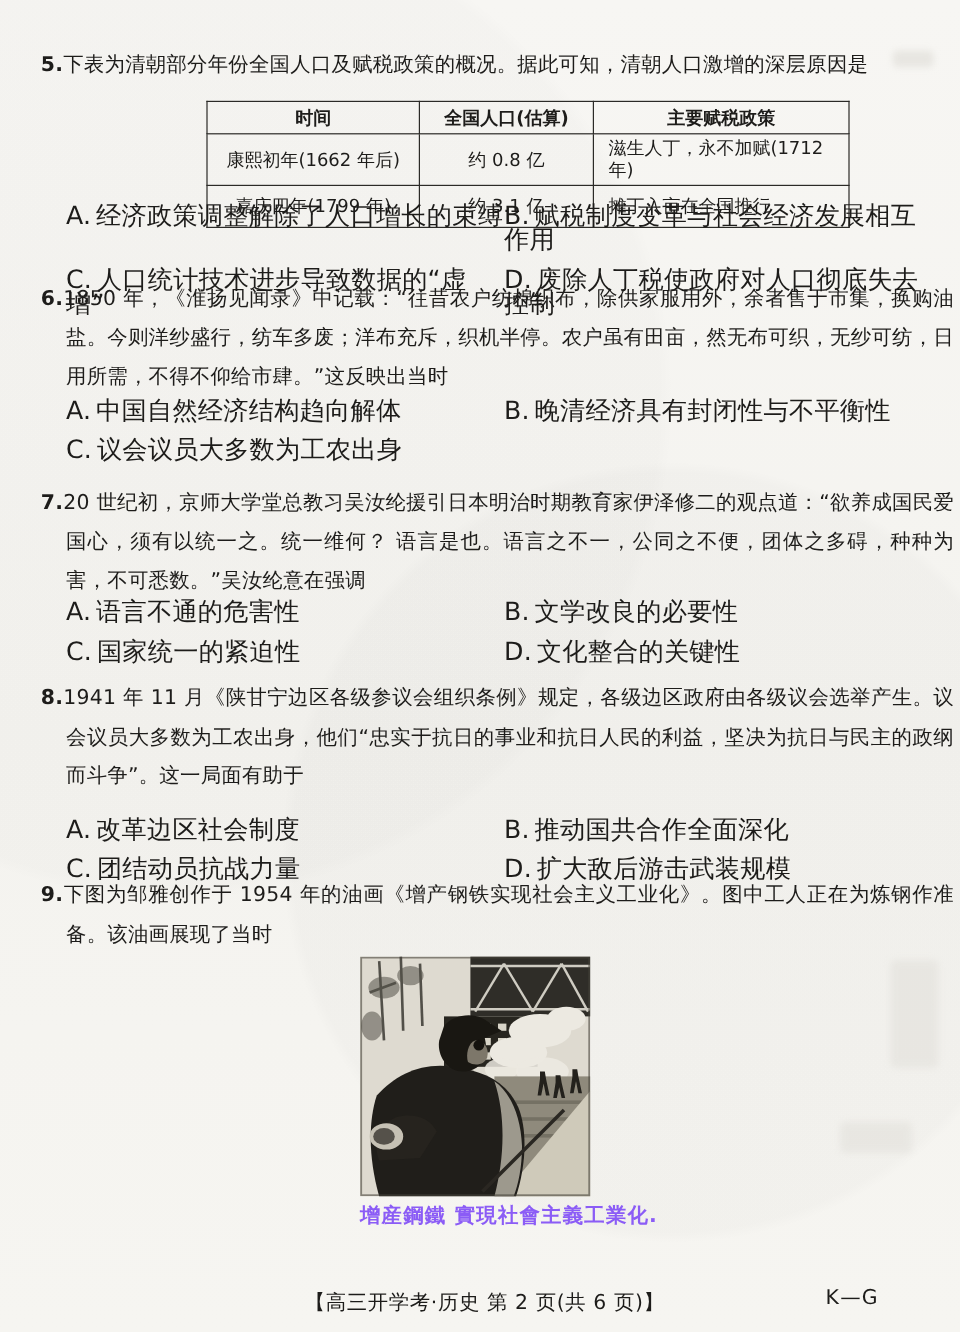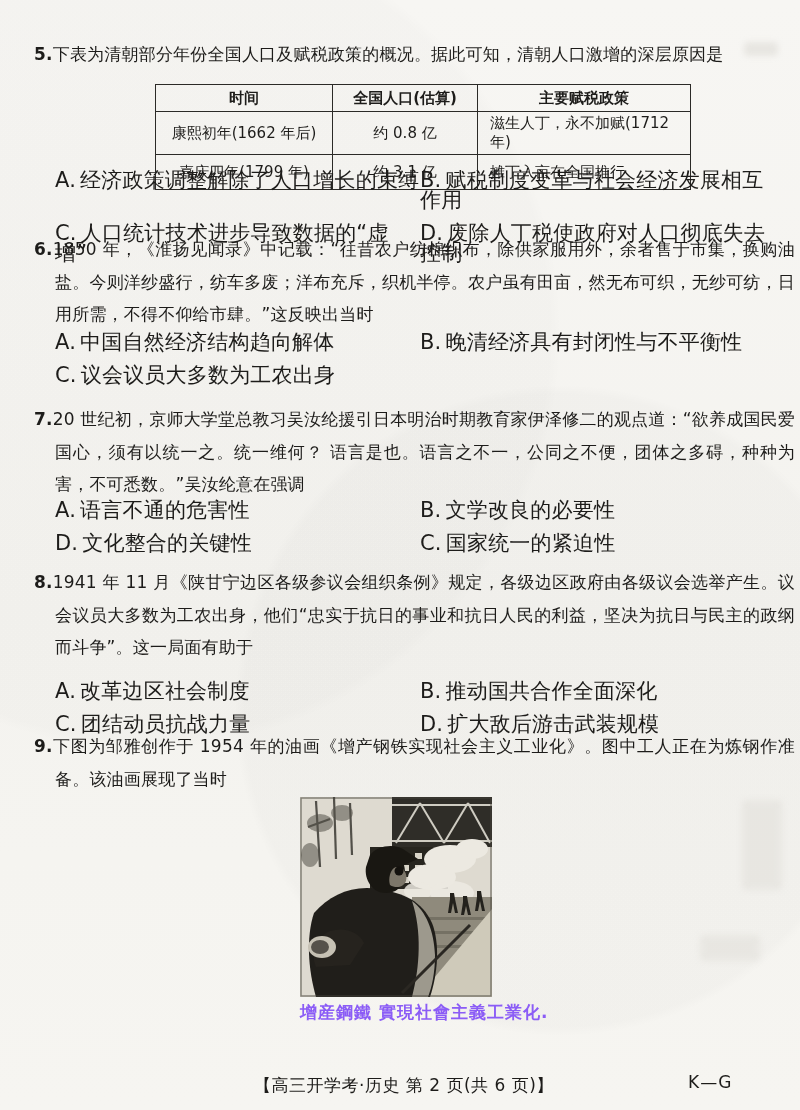--- a/index.html
+++ b/index.html
@@ -72,21 +72,21 @@
 <div class="noise"></div>
 
 <div class="smudge" style="left:744px;top:42px;width:34px;height:14px;"></div>
 <div class="smudge" style="left:742px;top:800px;width:40px;height:90px;opacity:.4;"></div>
 <div class="smudge" style="left:700px;top:935px;width:60px;height:26px;opacity:.4;"></div>
 
 <div class="abs stem" style="top:38px;">
   <span class="qnum">5.</span><span>下表为清朝部分年份全国人口及赋税政策的概况。据此可知，清朝人口激增的深层原因是</span>
 </div>
 
-<table class="abs qtable" style="left:155px;top:84px;">
+<table class="abs qtable" style="left:172px;top:84px;">
   <thead>
     <tr>
       <th class="col-time">时间</th>
       <th class="col-pop">全国人口(估算)</th>
       <th class="col-pol">主要赋税政策</th>
     </tr>
   </thead>
   <tbody>
     <tr>
       <td>康熙初年(1662 年后)</td>
@@ -116,22 +116,22 @@
   <div class="opt"><span class="lab">B.</span><span>晚清经济具有封闭性与不平衡性</span></div>
   <div class="opt"><span class="lab">C.</span><span>议会议员大多数为工农出身</span></div>
 </div>
 
 <div class="abs stem" style="top:403px;">
   <span class="qnum">7.</span><span>20 世纪初，京师大学堂总教习吴汝纶援引日本明治时期教育家伊泽修二的观点道：“欲养成国民爱国心，须有以统一之。统一维何？ 语言是也。语言之不一，公同之不便，团体之多碍，种种为害，不可悉数。”吴汝纶意在强调</span>
 </div>
 <div class="abs opts" style="top:500px;">
   <div class="opt"><span class="lab">A.</span><span>语言不通的危害性</span></div>
   <div class="opt"><span class="lab">B.</span><span>文学改良的必要性</span></div>
+  <div class="opt"><span class="lab">C.</span><span>国家统一的紧迫性</span></div>
   <div class="opt"><span class="lab">D.</span><span>文化整合的关键性</span></div>
-  <div class="opt"><span class="lab">C.</span><span>国家统一的紧迫性</span></div>
 </div>
 
 <div class="abs stem" style="top:566px;">
   <span class="qnum">8.</span><span>1941 年 11 月《陕甘宁边区各级参议会组织条例》规定，各级边区政府由各级议会选举产生。议会议员大多数为工农出身，他们“忠实于抗日的事业和抗日人民的利益，坚决为抗日与民主的政纲而斗争”。这一局面有助于</span>
 </div>
 <div class="abs opts" style="top:663px;margin-top:18px;">
   <div class="opt"><span class="lab">A.</span><span>改革边区社会制度</span></div>
   <div class="opt"><span class="lab">B.</span><span>推动国共合作全面深化</span></div>
   <div class="opt"><span class="lab">C.</span><span>团结动员抗战力量</span></div>
   <div class="opt"><span class="lab">D.</span><span>扩大敌后游击武装规模</span></div>

